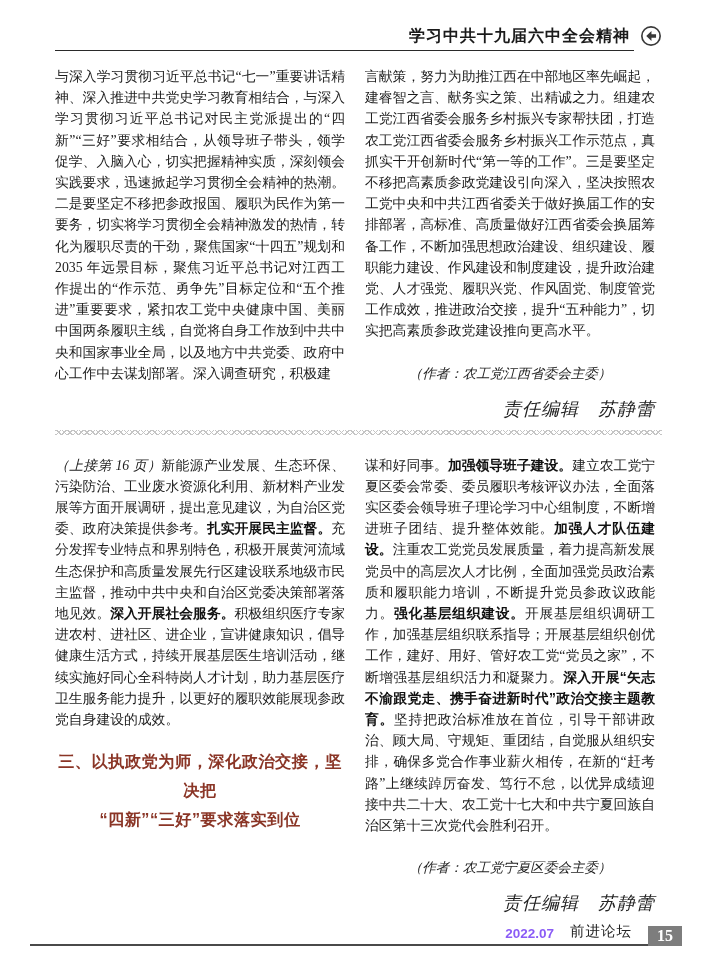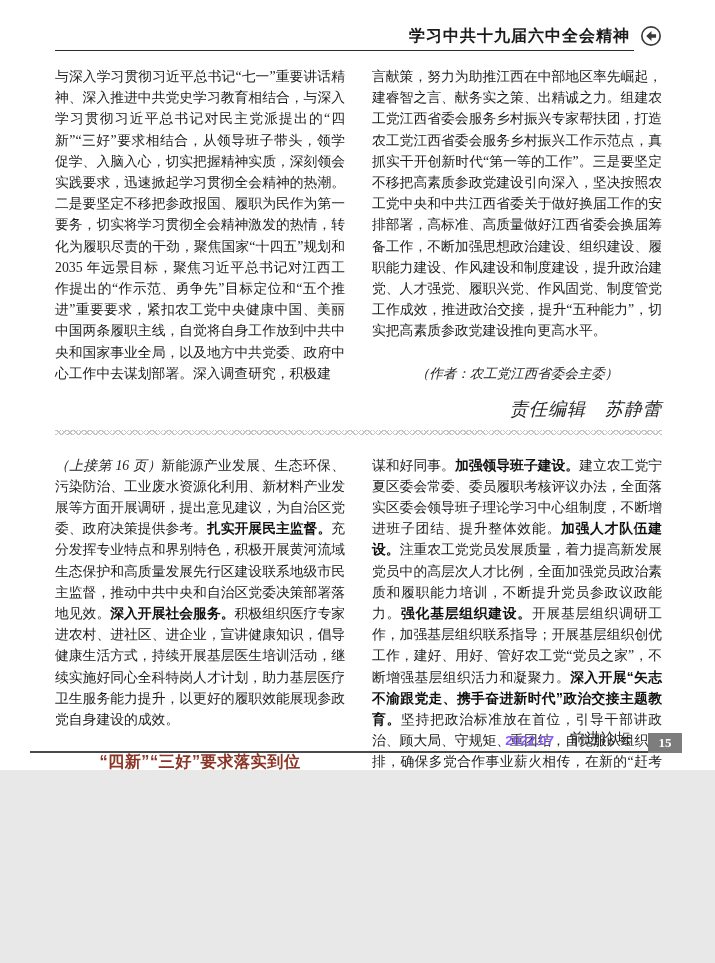--- a/index.html
+++ b/index.html
@@ -1,18 +1,18 @@
 <!DOCTYPE html>
 <html><head>
 <meta charset="utf-8">
 <style>
   html,body{margin:0;padding:0;background:#e8e8e8;}
   .page{
     position:relative;
-    width:715px;height:770px;
+    width:715px;height:963px;
     margin:0 auto;
     background:#ffffff;
     font-family:"Liberation Serif","DejaVu Serif",serif;
     color:#1c1c1c;
     overflow:hidden;
     box-sizing:border-box;
     padding:24px 53px 0 55px;
   }
   
   .header-row{
@@ -25,21 +25,21 @@
     letter-spacing:1px;
     margin-right:10px;
   }
   .header-icon{width:22px;height:22px;display:inline-block;flex:0 0 auto;}
   .header-rule{
     border-bottom:1.6px solid #2a2a2a;
     margin-top:2px;
     margin-right:28px;
   }
   
-  .columns{display:flex;gap:27px;margin-top:15px;}
+  .columns{display:flex;gap:20px;margin-top:15px;}
   .col{width:290px;flex:0 0 290px;}
   p{margin:0;}
   .body{
     font-size:13.8px;line-height:21.2px;
     text-align:justify;
     text-justify:inter-ideograph;
   }
   .indent{text-indent:2em;}
   .runin{
     font-family:Liberation Sans, sans-serif;
@@ -85,21 +85,21 @@
   }
   .footer-journal{
     font-weight:normal;font-size:14.5px;color:#222;
     letter-spacing:1px;
     margin-right:16px;
   }
   .page-box{
     display:inline-block;
     min-width:34px;height:20px;line-height:20px;
     background:#7d7d7d;color:#ffffff;
-    font-weight:bold;font-size:13px;text-align:center;
+    font-weight:bold;font-size:16px;text-align:center;
     margin-bottom:-5px;
   }
 </style>
 </head>
 <body>
 
 <div class="page">
 
   <div>
     <div class="header-row">
@@ -124,22 +124,22 @@
       <p class="editor-line kai">责任编辑　苏静蕾</p>
     </div>
   </div>
 
   <div class="divider"></div>
 
   <div class="columns">
     <div class="col">
       <p class="body"><span class="kai">（上接第 16 页）</span><span>新能源产业发展、生态环保、污染防治、工业废水资源化利用、新材料产业发展等方面开展调研，提出意见建议，为自治区党委、政府决策提供参考。</span><span class="runin">扎实开展民主监督。</span><span>充分发挥专业特点和界别特色，积极开展黄河流域生态保护和高质量发展先行区建设联系地级市民主监督，推动中共中央和自治区党委决策部署落地见效。</span><span class="runin">深入开展社会服务。</span><span>积极组织医疗专家进农村、进社区、进企业，宣讲健康知识，倡导健康生活方式，持续开展基层医生培训活动，继续实施好同心全科特岗人才计划，助力基层医疗卫生服务能力提升，以更好的履职效能展现参政党自身建设的成效。</span></p>
       <div class="sec-heading">
+        <div>三、以执政党为师，深化政治交接，坚决把</div>
         <div>“四新”“三好”要求落实到位</div>
-        <div>三、以执政党为师，深化政治交接，坚决把</div>
       </div>
     </div>
     <div class="col">
       <p class="body"><span>谋和好同事。</span><span class="runin">加强领导班子建设。</span><span>建立农工党宁夏区委会常委、委员履职考核评议办法，全面落实区委会领导班子理论学习中心组制度，不断增进班子团结、提升整体效能。</span><span class="runin">加强人才队伍建设。</span><span>注重农工党党员发展质量，着力提高新发展党员中的高层次人才比例，全面加强党员政治素质和履职能力培训，不断提升党员参政议政能力。</span><span class="runin">强化基层组织建设。</span><span>开展基层组织调研工作，加强基层组织联系指导；开展基层组织创优工作，建好、用好、管好农工党“党员之家”，不断增强基层组织活力和凝聚力。</span><span class="runin">深入开展“矢志不渝跟党走、携手奋进新时代”政治交接主题教育。</span><span>坚持把政治标准放在首位，引导干部讲政治、顾大局、守规矩、重团结，自觉服从组织安排，确保多党合作事业薪火相传，在新的“赶考路”上继续踔厉奋发、笃行不怠，以优异成绩迎接中共二十大、农工党十七大和中共宁夏回族自治区第十三次党代会胜利召开。</span></p>
       <p class="author-line kai">（作者：农工党宁夏区委会主委）</p>
       <p class="editor-line kai">责任编辑　苏静蕾</p>
     </div>
   </div>
 
   <div class="footer">

